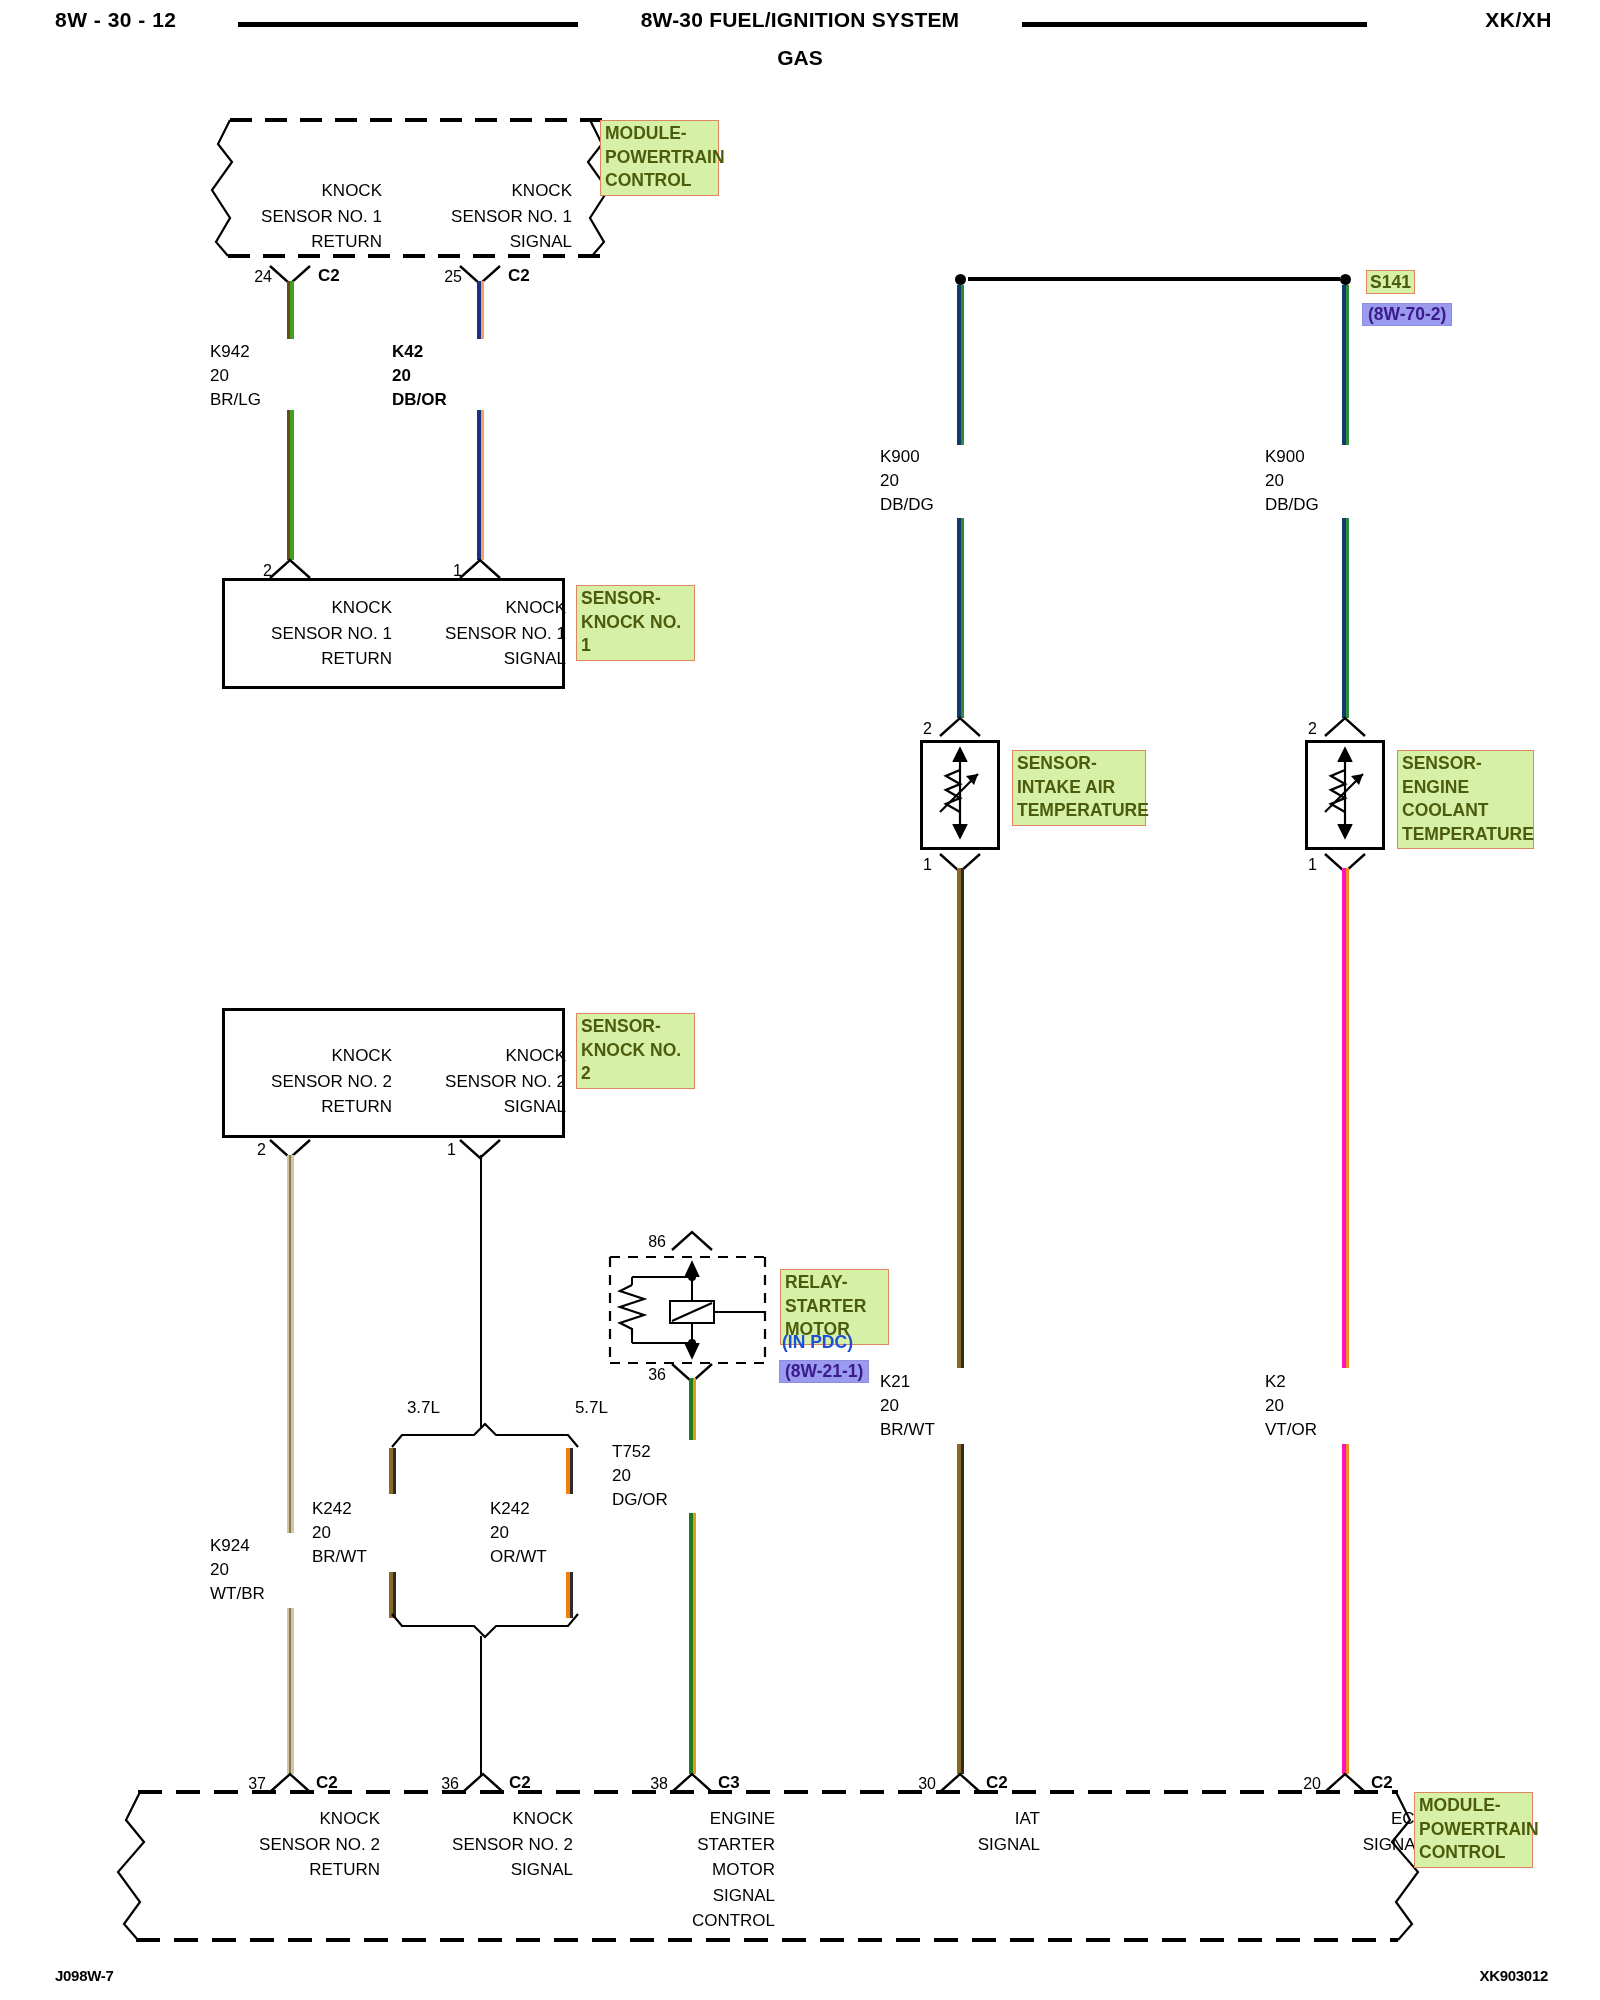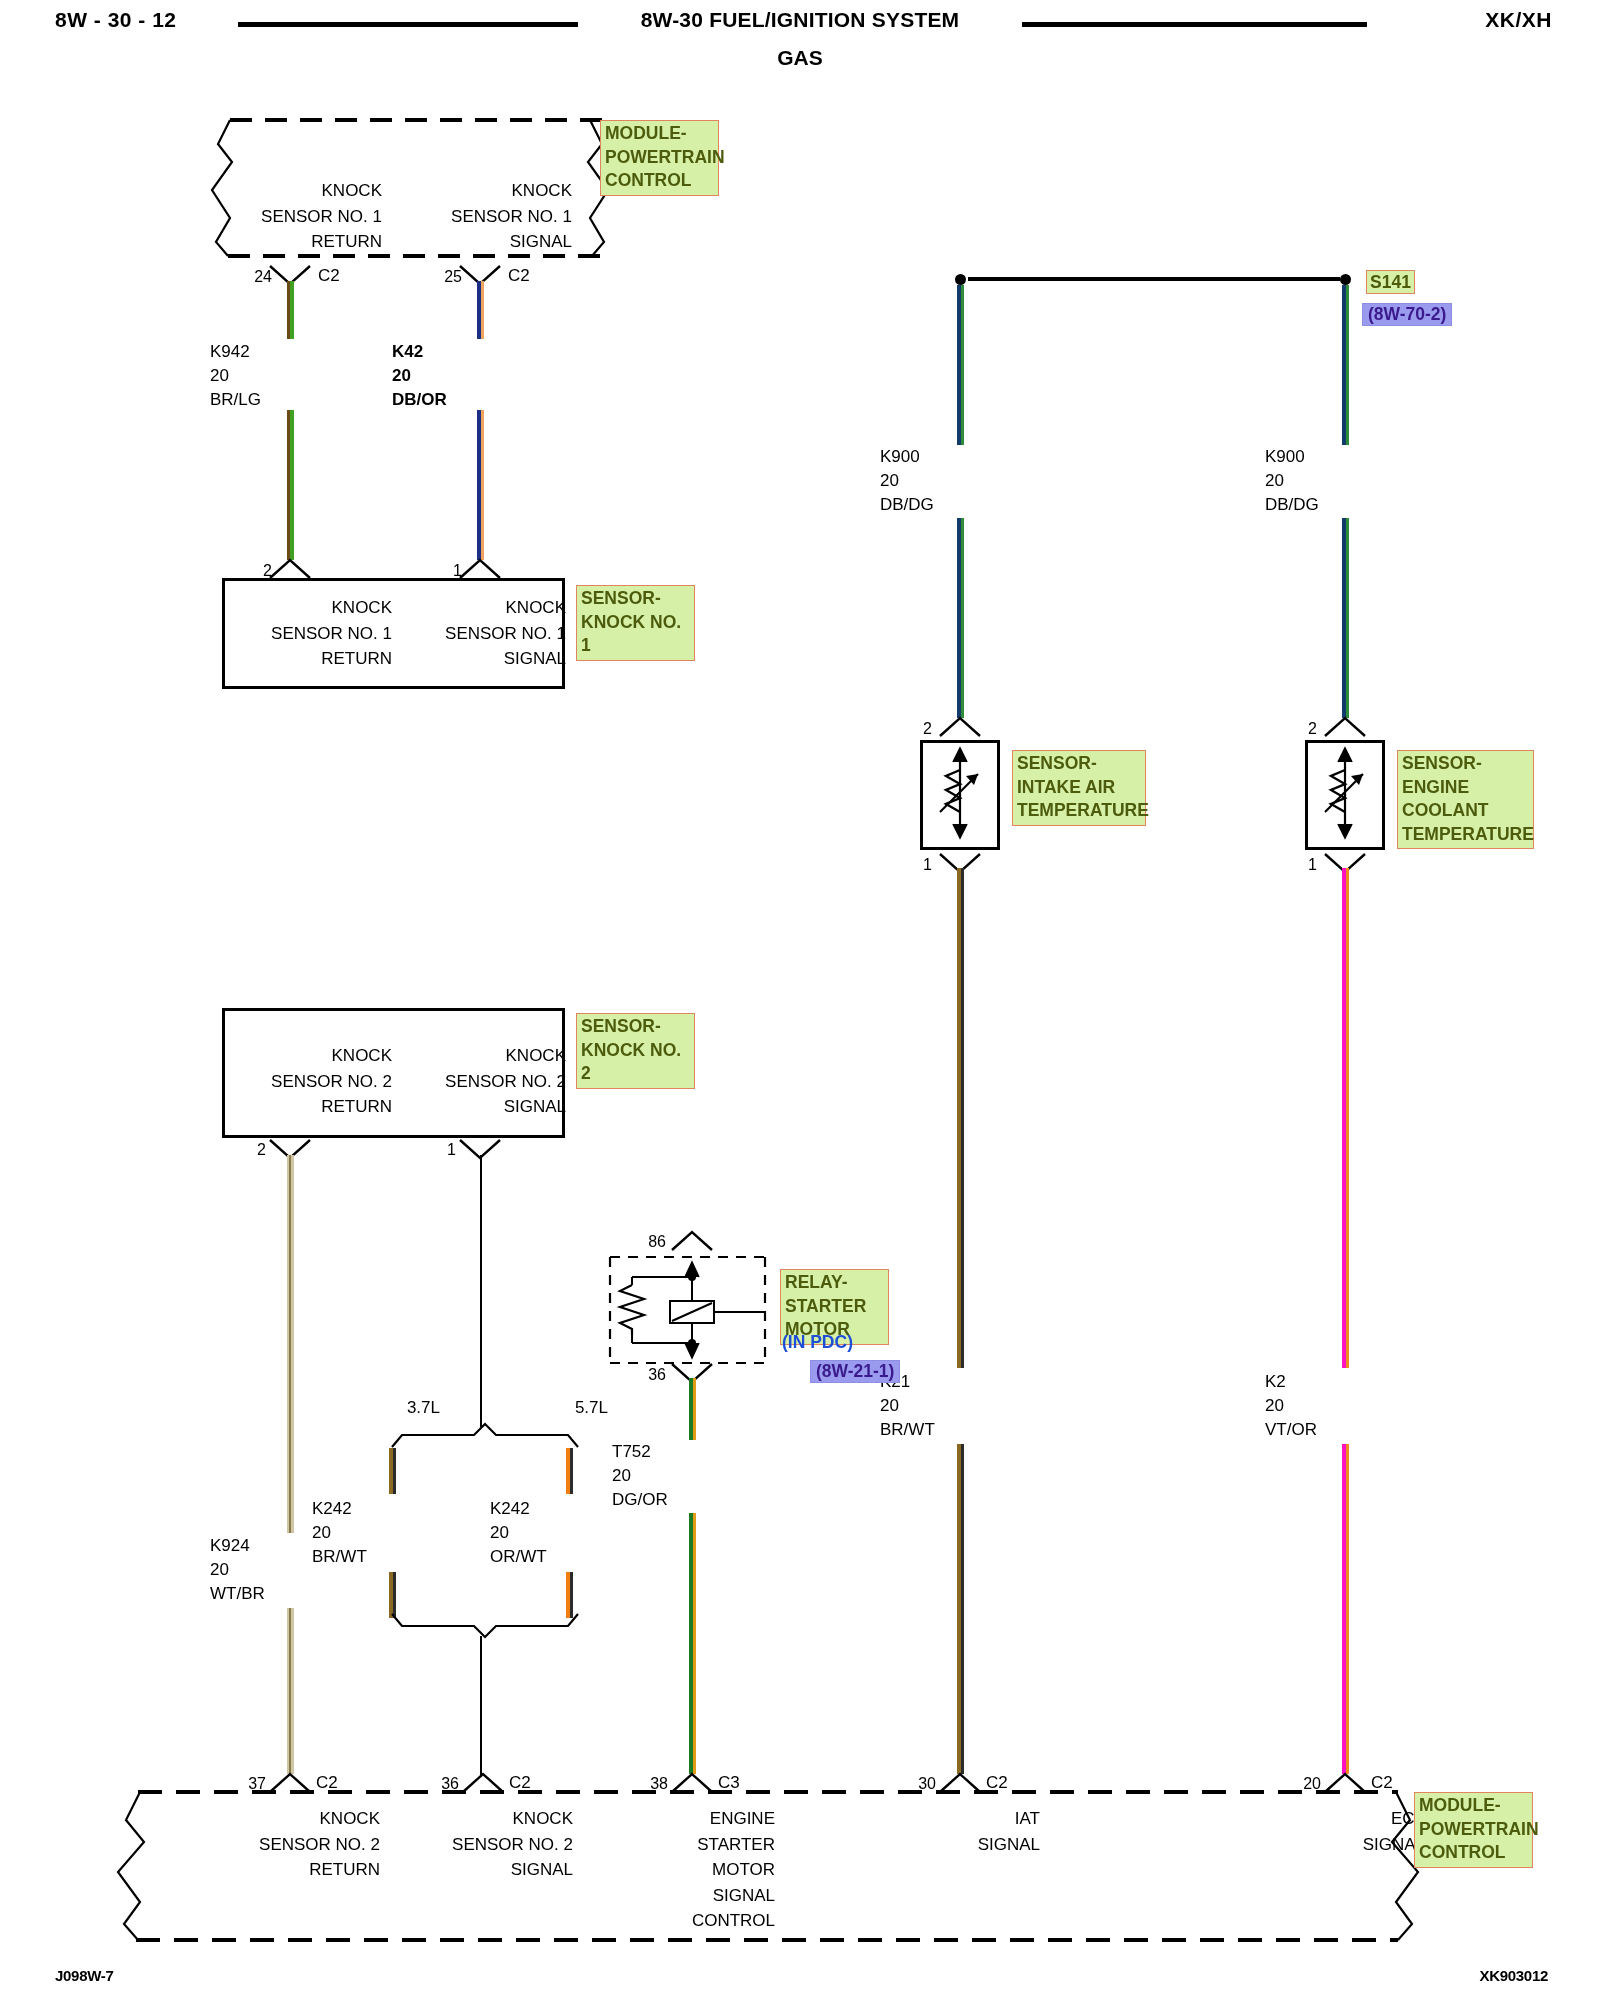--- a/index.html
+++ b/index.html
@@ -38,21 +38,21 @@
   }
   .plain-bold{font-weight:bold;font-size:17.5px;color:#1d4ed8;}
 
   
   .box{border:3px solid #000;background:#fff;box-sizing:border-box;}
 
   
   .wire{position:absolute;width:7px;}
   .wtxt{font-size:17px;line-height:24px;width:160px;}
   .pinnum{font-size:16px;}
-  .pincode{font-size:17px;font-weight:normal;text-align:right;}
+  .pincode{font-size:17px;font-weight:bold;text-align:right;}
 
   
   .vline{position:absolute;width:1.6px;background:#000;}
   .thickh{position:absolute;height:4px;background:#000;}
 
   svg{display:block;overflow:visible;}
 </style>
 </head>
 <body>
 
@@ -337,21 +337,21 @@
     <line x1="64" y1="66" x2="104" y2="48" stroke="#000" stroke-width="2"></line>
     <line x1="106" y1="57" x2="156" y2="57" stroke="#000" stroke-width="2"></line>
     <circle cx="84" cy="22" r="4" fill="#000"></circle>
     <circle cx="84" cy="88" r="4" fill="#000"></circle>
   </svg>
 </div>
 <div class="abs callout" style="left:780px;top:1258px;width:100px;margin-top:11px;">RELAY-
 STARTER
 MOTOR</div>
 <div class="abs plain-bold" style="left:782px;top:1332px;">(IN PDC)</div>
-<div class="abs" style="left:810px;top:1360px;">
+<div class="abs" style="left:779px;top:1360px;">
   <span class="ref">(8W-21-1)</span>
 </div>
 
 <div class="abs" style="left:670px;top:1362px;">
   <svg width="44" height="22" viewBox="0 0 44 22">
       <polyline points="2,2 22,20 42,2" fill="none" stroke="#000" stroke-width="2.4"></polyline>
     </svg>
 </div>
 <div class="abs pinnum" style="left:666px;top:1366px;transform:translateX(-100%);">36</div>
 

